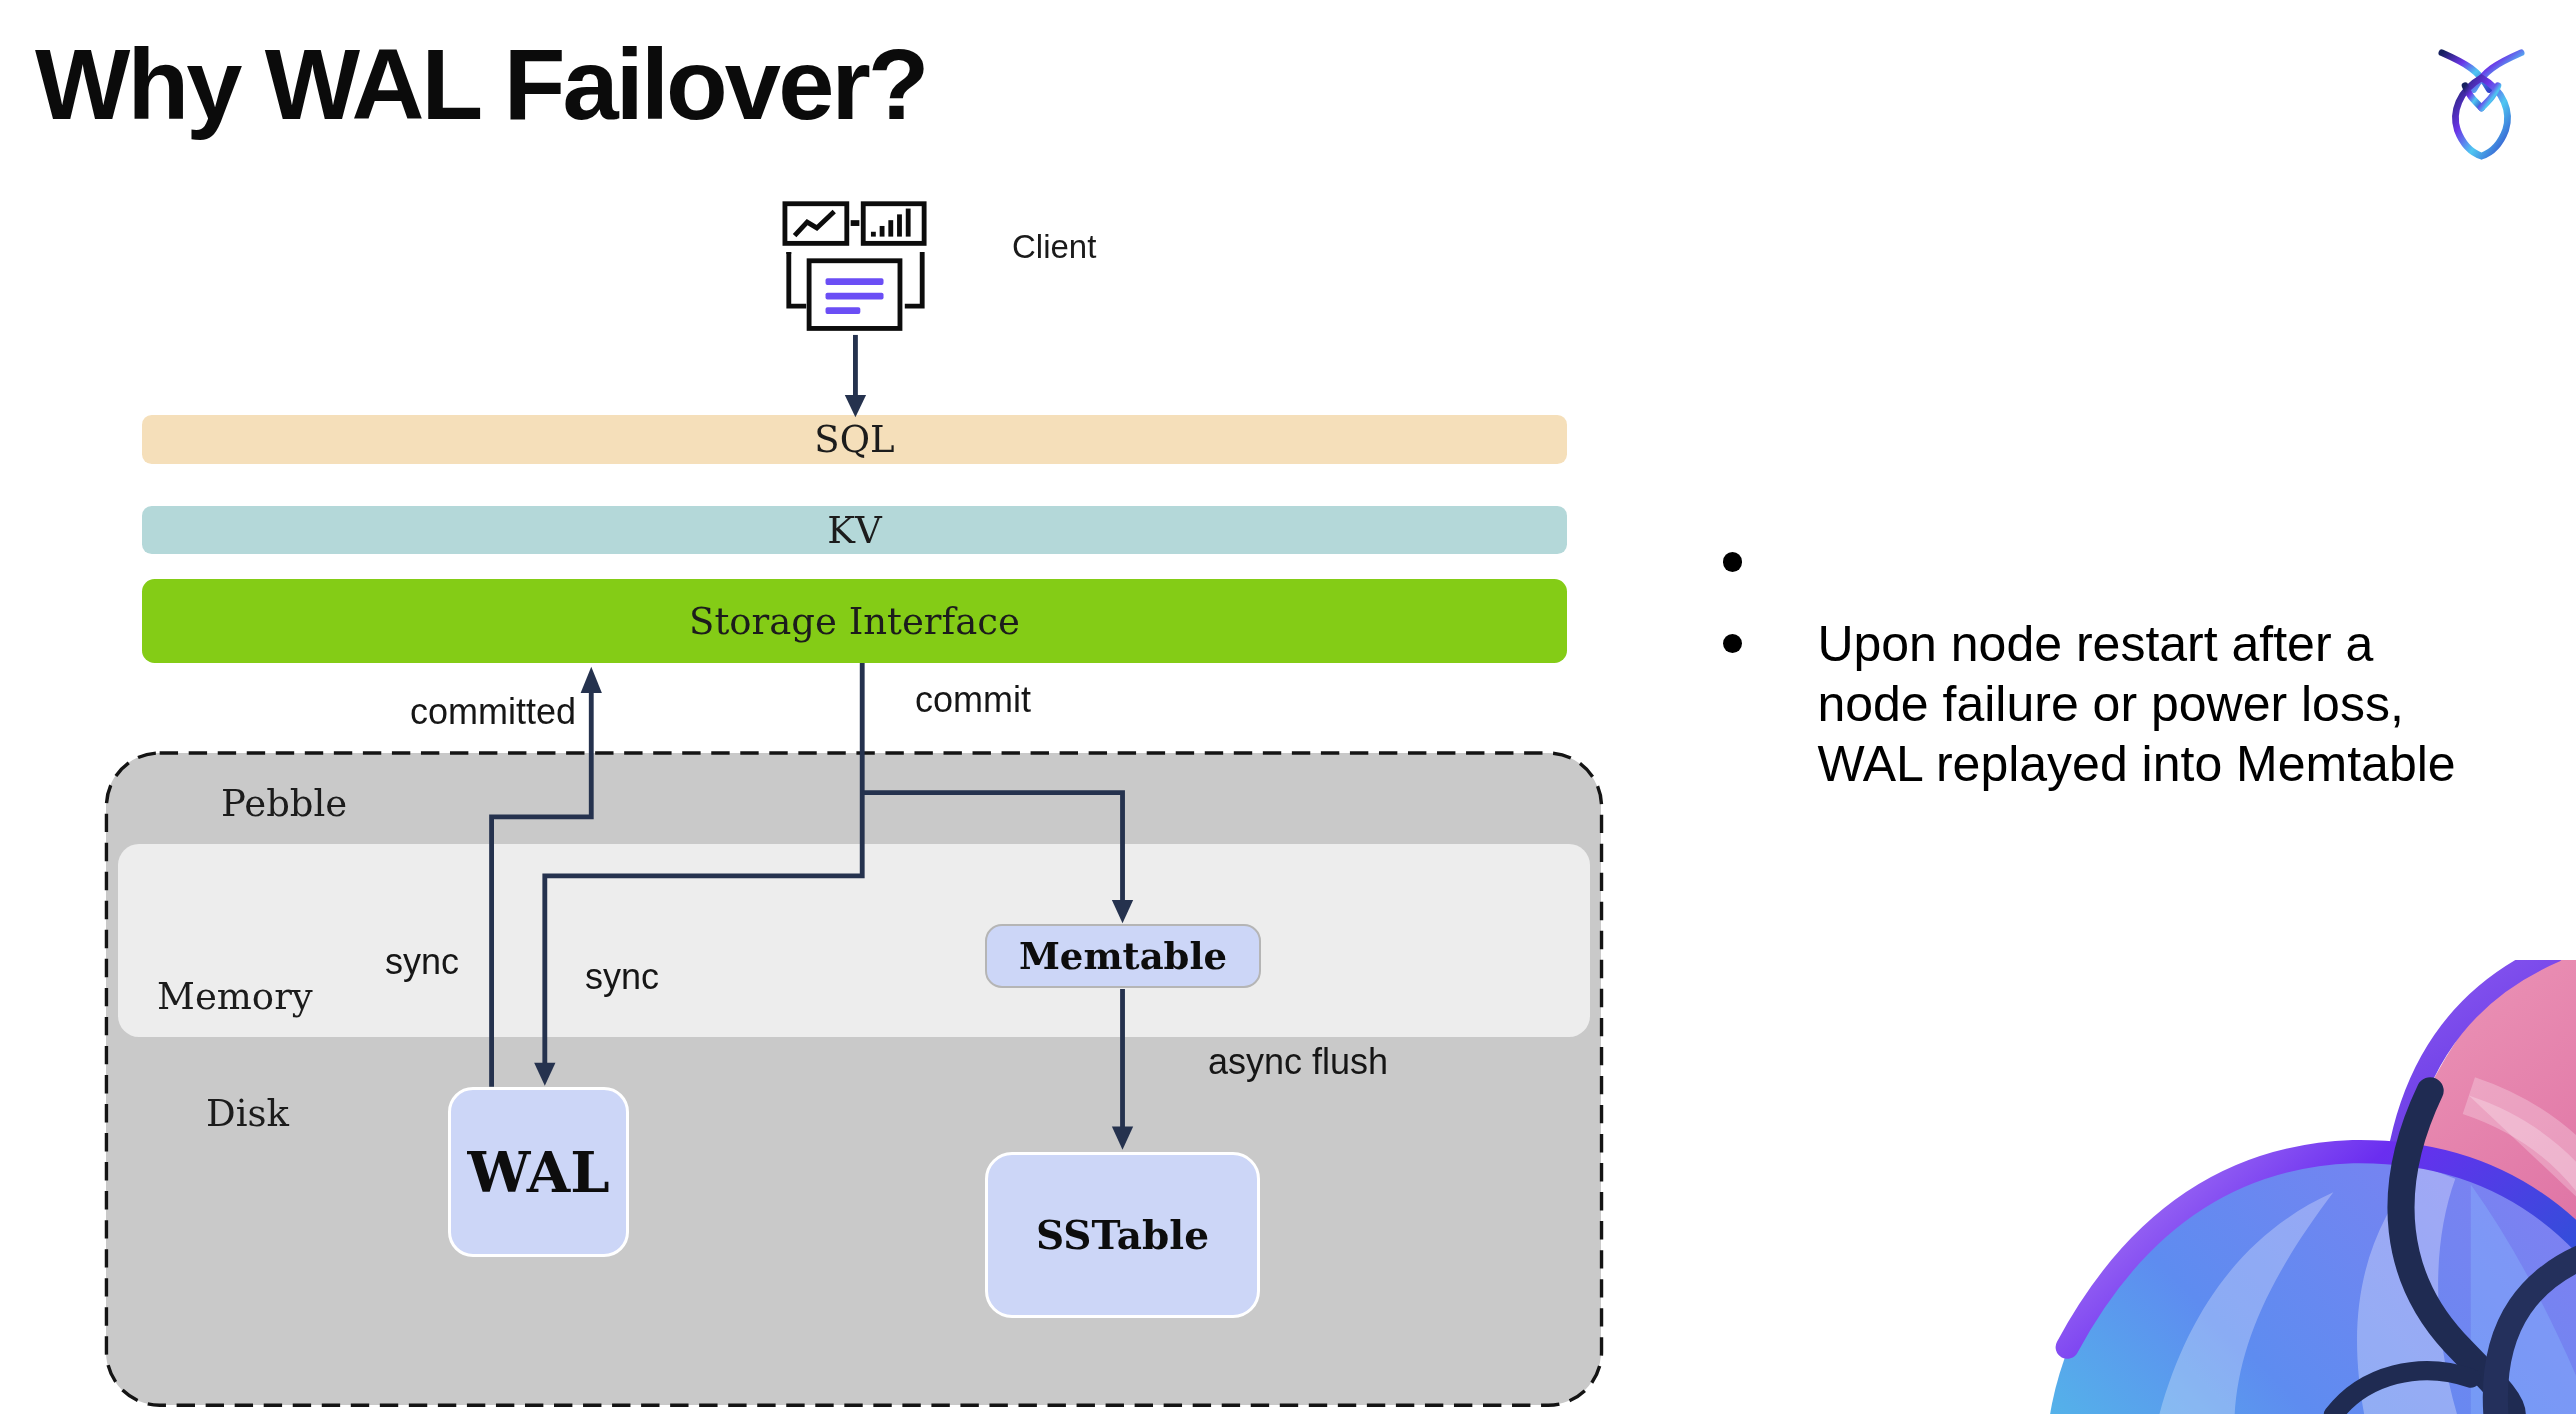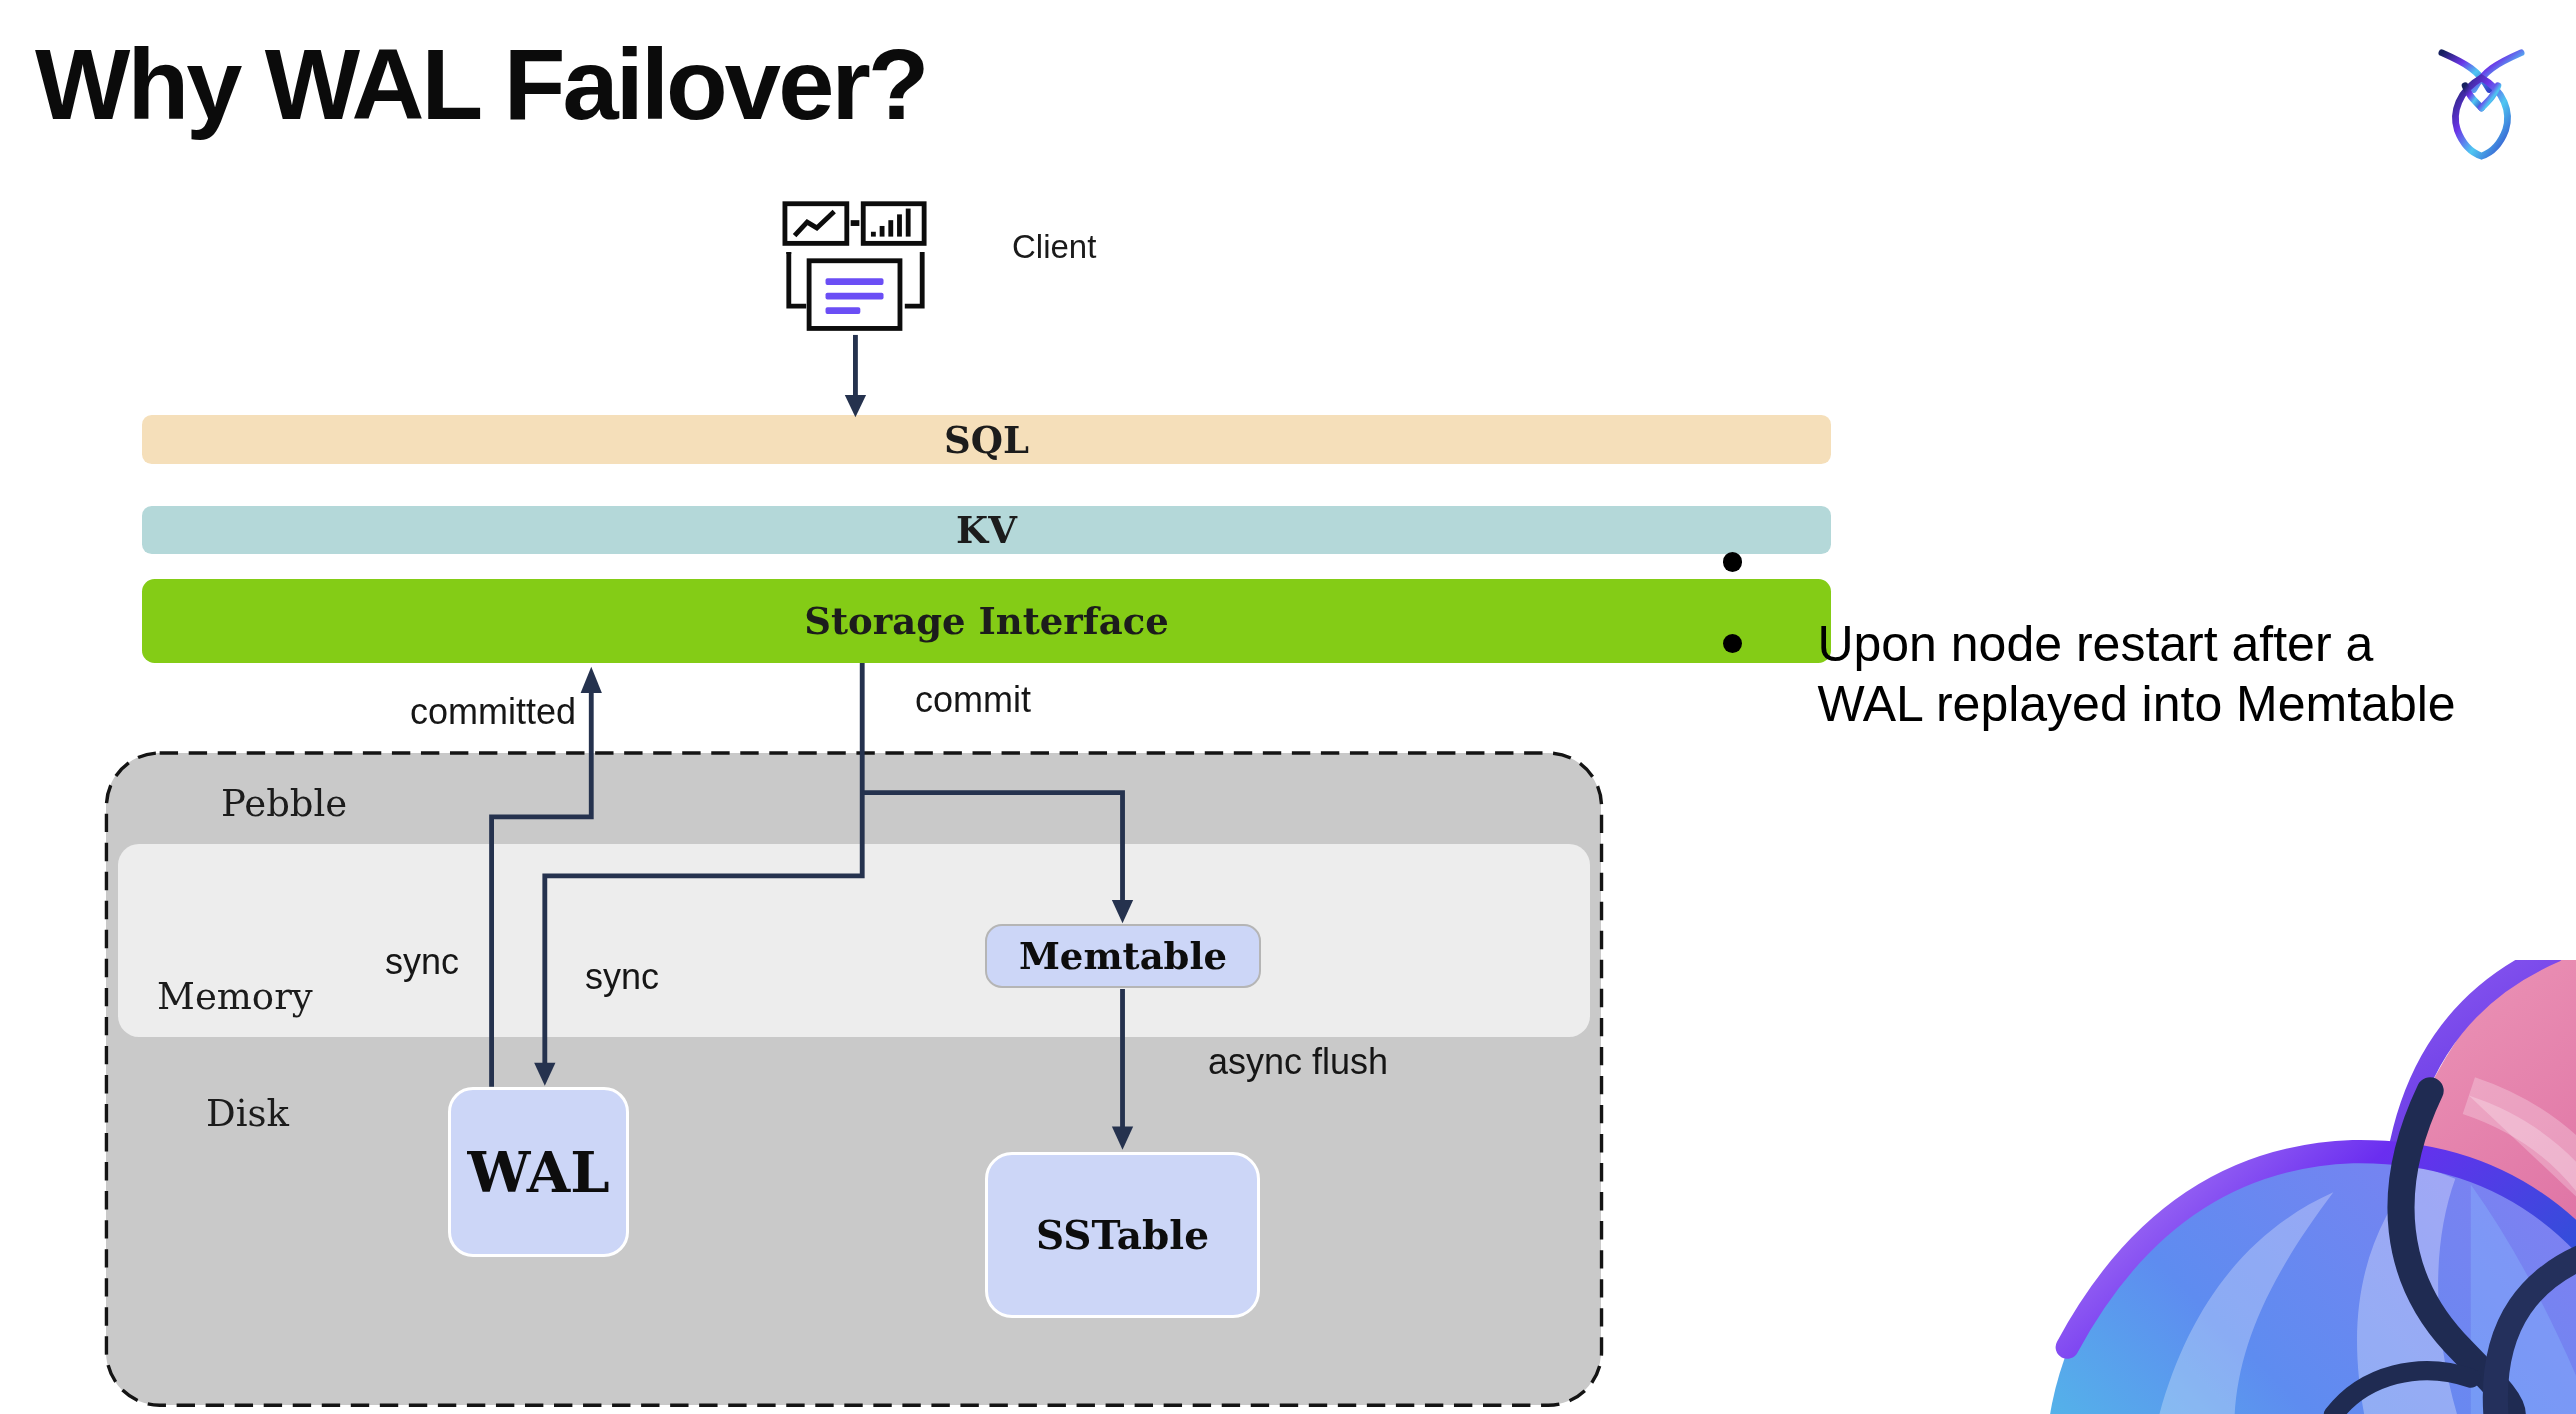--- a/index.html
+++ b/index.html
@@ -9,22 +9,22 @@
   }
   
   .title{
     position:absolute; left:35px; top:27px; font-size:101px; font-weight:700;
     letter-spacing:-2.9px; color:#0b0b0b; font-family:"Liberation Sans", sans-serif;
   }
   
   .client-label{position:absolute; left:1012px; top:228px; font-size:33px; color:#1a1a1a;}
   
   .bar{
-    position:absolute; left:142px; width:1689px; display:flex; align-items:center; justify-content:center;
-    font-family:"DejaVu Serif", serif; font-size:37px; color:#1c1c1c; border-radius:9.7px;font-weight:bold;
+    position:absolute; left:142px; width:1425px; display:flex; align-items:center; justify-content:center;
+    font-family:"DejaVu Serif", serif; font-size:37px; color:#1c1c1c; border-radius:9.7px;
   }
   .bar.sql{top:415px; height:49px; background:#f5dfba;}
   .bar.kv{top:506px; height:48px; background:#b4d8d9;}
   .bar.storage{top:579px; height:84px; background:#84cc16; border-radius:12.6px;}
   
   .pebble{position:absolute; left:106px; top:753px; width:1495px; height:652px; background:#c9c9c9; border-radius:53px;}
   .memory-band{position:absolute; left:11.6px; top:91px; width:1472px; height:193px; background:#ededed; border-radius:21px;}
   .serif-label{position:absolute; font-family:"DejaVu Serif", serif; font-size:37px; color:#1c1c1c;}
   .lbl-pebble{left:221px; top:782px;}
   .lbl-memory{left:157px; top:975px;}
@@ -161,20 +161,21 @@
   </svg>
 
   <div class="bullets">
     <div class="bullet-row">
       <div class="bullet-dot"></div>
     </div>
     <div class="bullet-row">
       <div class="bullet-dot"></div>
       <div class="bullet-text">
         <div>Upon node restart after a</div>
+        <div>node failure or power loss,</div>
         <div>WAL replayed into Memtable</div>
       </div>
     </div>
   </div>
 
   <svg class="corner-art" width="600" height="455" viewBox="0 0 620 470">
     <defs>
       <linearGradient id="pinkG" x1="0" y1="0" x2="0.8" y2="1">
         <stop offset="0" stop-color="#f0a0bc"></stop>
           <stop offset="0.55" stop-color="#d8619b"></stop>

